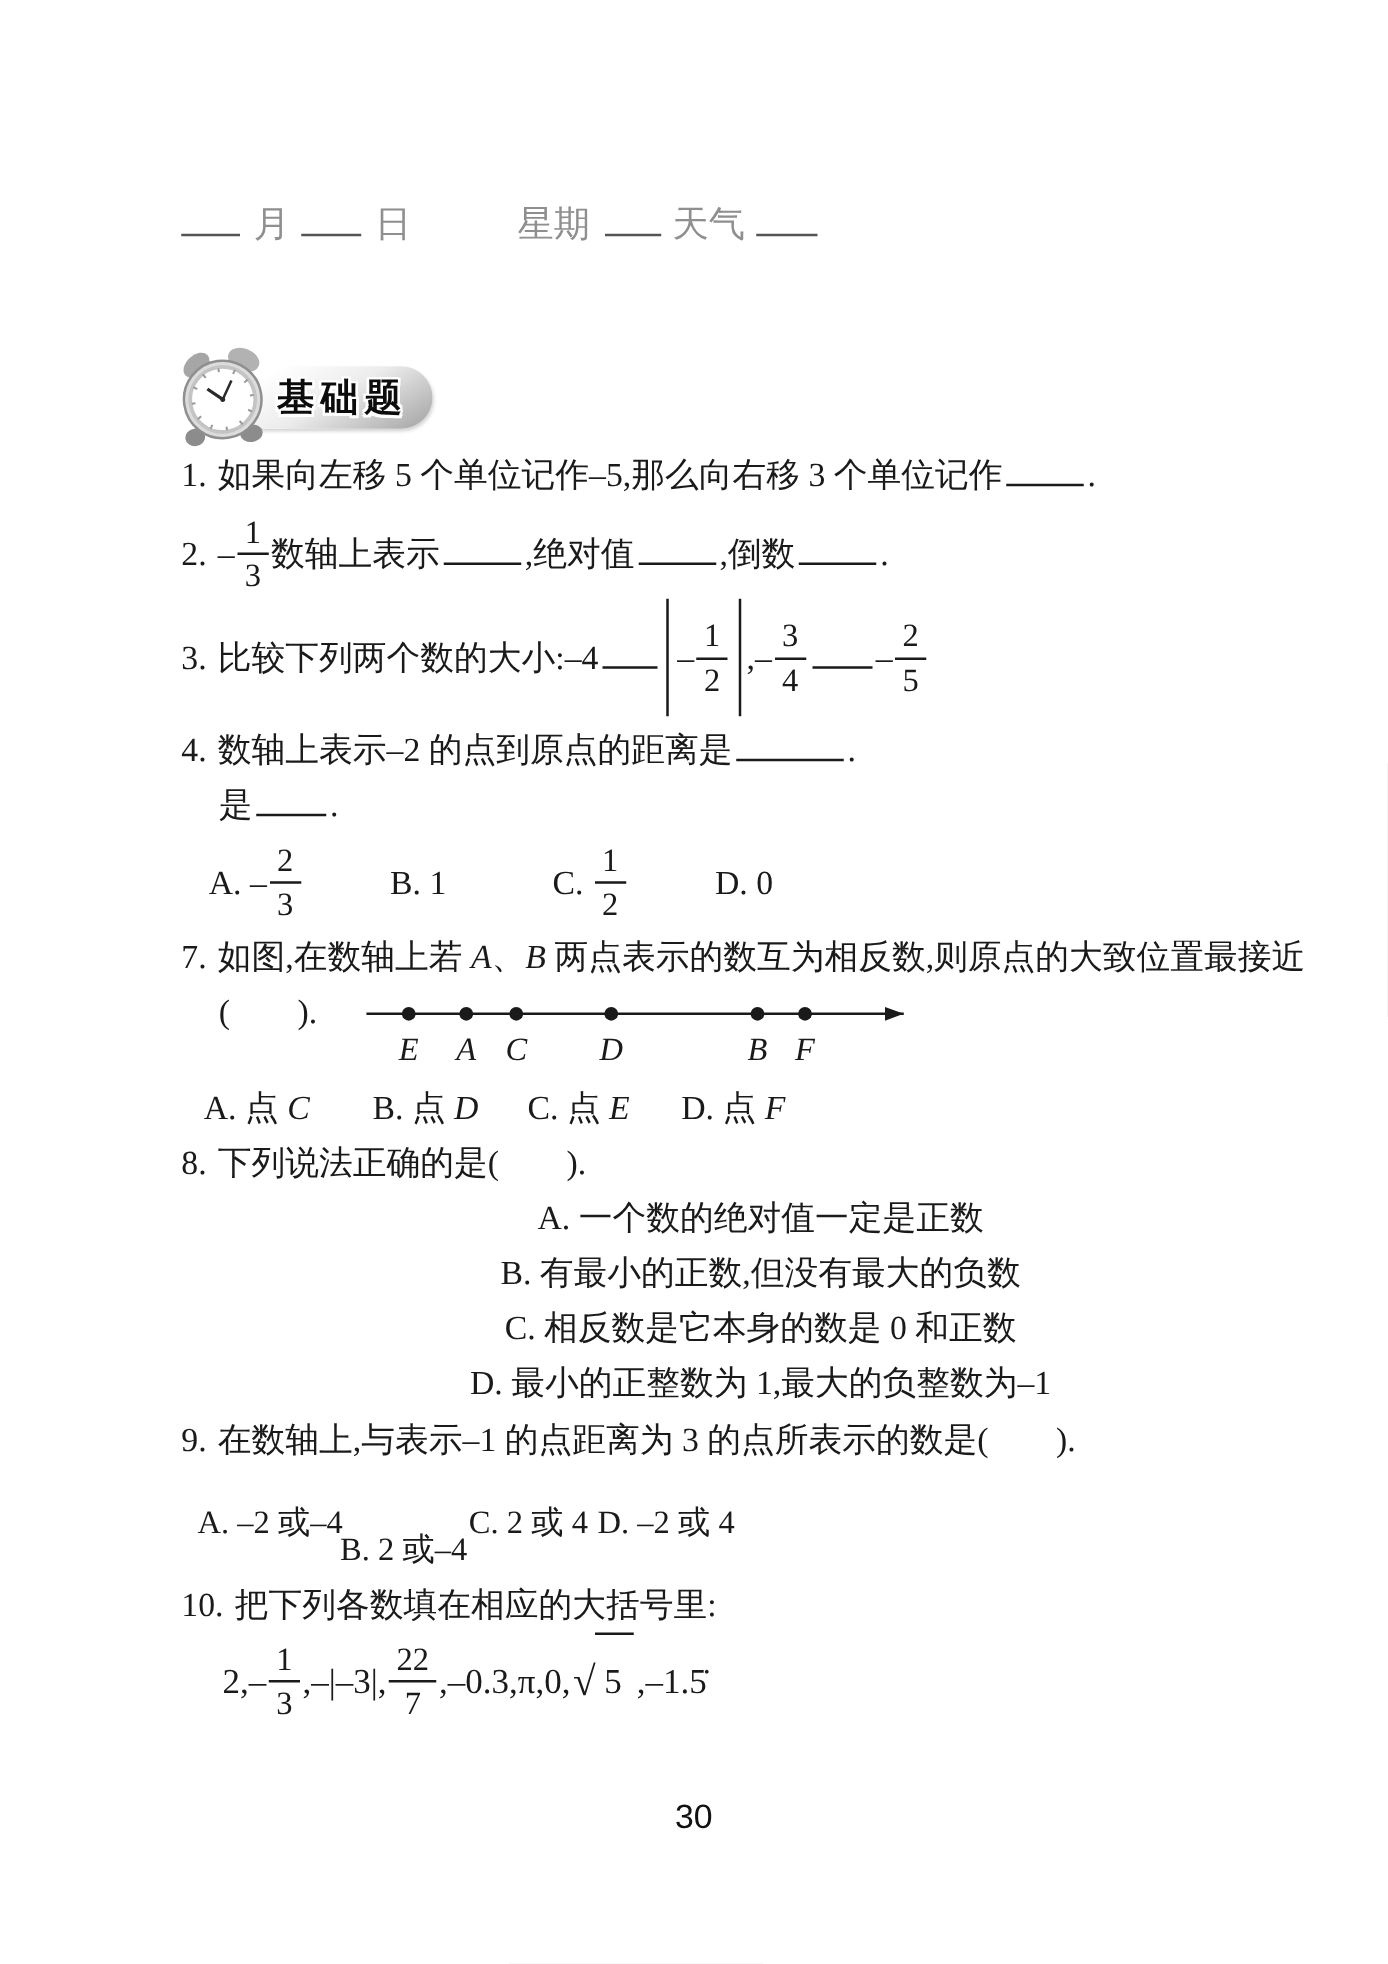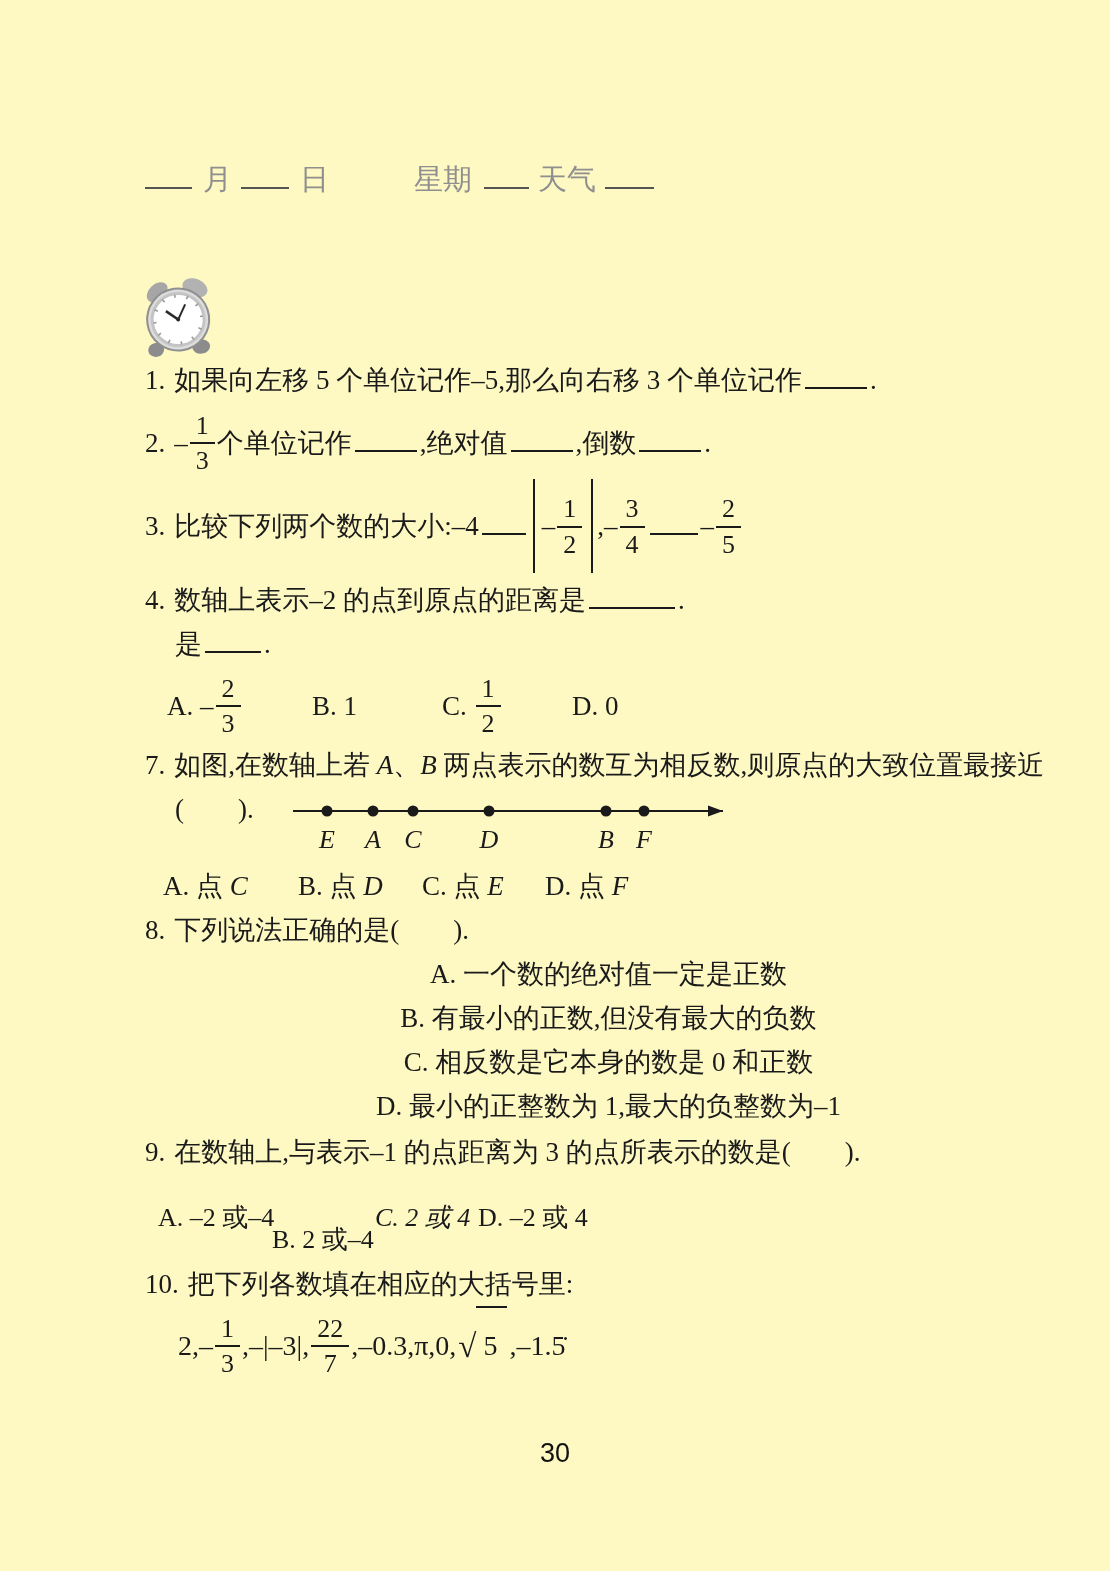--- a/index.html
+++ b/index.html
@@ -1,18 +1,18 @@
 <!DOCTYPE html>
 <html><head>
 <meta charset="utf-8">
 <style>
   html,body { margin:0; padding:0; background:#e9e9e9; }
   .sheet {
     position:relative; width:1110px; height:1571px; margin:0 auto;
-    background:#fef9c3; color:#1a1a1a; overflow:hidden;
+    background:#ffffff; color:#1a1a1a; overflow:hidden;
     font-family:"Liberation Serif","DejaVu Serif",serif;
   }
 
   
   .header { position:absolute; left:145px; top:158px; font-size:29px; color:#8f8f8f; white-space:nowrap; }
   .hblank { display:inline-block; border-bottom:2px solid #555; height:1.0em; vertical-align:baseline; }
   .hb1{width:47px;margin-right:11px;} .hb2{width:48px;margin-right:11px;margin-left:9px;}
   .hb3{width:45px;margin-right:9px;margin-left:12px;} .hb4{width:49px;margin-left:9px;}
   .hday{margin-right:85px;}
 
@@ -47,21 +47,21 @@
   .abs { display:inline-flex; align-items:center; vertical-align:middle; position:relative; top:-3px;
          border-left:2.5px solid #1a1a1a; border-right:2.5px solid #1a1a1a; padding:5px 7px; margin:0 4px; }
   .abs .frac{ top:0; }
   .it { font-style:italic; }
   .mt2{margin-top:2px;}
 
   .opts { line-height:74px; white-space:nowrap; }
   .opt { display:inline-block; vertical-align:middle; }
   .q6opts{ padding-left:22px; } .q6opts .o1{width:145px;} .q6opts .o2{width:130px;} .q6opts .o3{width:130px;}
   .q7opts{ padding-left:18px; line-height:44px; } .q7opts .o1{width:135px;} .q7opts .o2{width:124px;} .q7opts .o3{width:123px;}
-  .q9opts{ padding-left:13px; line-height:44px; font-size:26px; } .q9opts .o1{width:114px;} .q9opts .o2{width:103px;margin-top:44px;} .q9opts .o3{width:103px;font-style:italic;}
+  .q9opts{ padding-left:13px; line-height:44px; font-size:26px; } .q9opts .o1{width:114px;} .q9opts .o2{width:103px;margin-top:44px;} .q9opts .o3{width:103px;}
   .q8opt { line-height:44px; padding-left:17px; white-space:nowrap;text-align:center; }
 
   .nlrow { position:relative; height:74px; }
   .nlparen { position:absolute; left:30px; top:0; line-height:44px; }
   .numline { position:absolute; left:148px; top:8px; }
 
   .numbers { line-height:74px; white-space:nowrap; padding-left:33px; font-size:28px; }
   .sqrt { display:inline-block; white-space:nowrap; margin:0 2px; }
   .rad { font-size:33px; vertical-align:-2px; }
   .rv { display:inline-block; border-top:2px solid #1a1a1a; padding:1px 10px 0 7px; }
@@ -72,20 +72,23 @@
 </head>
 <body>
 
 <div class="sheet">
 
   <div class="header">
     <span class="hblank hb1"></span><span>月</span><span class="hblank hb2"></span><span class="hday">日</span><span>星期</span><span class="hblank hb3"></span><span>天气</span><span class="hblank hb4"></span>
   </div>
 
   <div class="badge">
+    <div class="pill">
+      <span class="pill-label">基础题</span>
+    </div>
     <svg class="clock" width="88" height="84" viewBox="0 0 88 84">
       <g transform="rotate(-8 44 44)">
         <ellipse cx="23" cy="15" rx="12" ry="8" transform="rotate(-35 23 15)" fill="#a6a6a6"></ellipse>
         <ellipse cx="61" cy="16" rx="13" ry="9" transform="rotate(30 61 16)" fill="#b2b2b2"></ellipse>
         <ellipse cx="14" cy="72" rx="8" ry="7" fill="#8c8c8c"></ellipse>
         <ellipse cx="59" cy="75" rx="9" ry="7" fill="#8c8c8c"></ellipse>
         <circle cx="40" cy="45" r="31" fill="#dcdcdc" stroke="#8f8f8f" stroke-width="2"></circle>
         <circle cx="40" cy="45" r="26" fill="#ffffff" stroke="#c4c4c4" stroke-width="3"></circle>
         <g stroke="#9a9a9a" stroke-width="1.6">
           <line x1="62" y1="45" x2="65" y2="45"></line>
@@ -108,21 +111,21 @@
     </svg>
   </div>
 
   <div class="content">
 
     <div class="q">
       <span class="qnum">1.</span><span>如果向左移 5 个单位记作–5,那么向右移 3 个单位记作</span><span class="blank w62"></span><span>.</span>
     </div>
 
     <div class="fracline mt2">
-      <span class="qnum">2.</span><span>–</span><span class="frac"><span class="fn">1</span><span class="fd">3</span></span><span>个单位记作</span><span class="blank w62"></span><span>,绝对值</span><span class="blank w62"></span><span>,倒数</span><span class="blank w62"></span><span>.</span>
+      <span class="qnum">2.</span><span>–</span><span class="frac"><span class="fn">1</span><span class="fd">3</span></span><span>数轴上表示</span><span class="blank w62"></span><span>,绝对值</span><span class="blank w62"></span><span>,倒数</span><span class="blank w62"></span><span>.</span>
     </div>
 
     <div class="fracline" style="line-height:84px;">
       <span class="qnum">3.</span><span>比较下列两个数的大小:–4</span><span class="blank w44"></span><span class="abs">
           <span>–</span>
           <span class="frac">
             <span class="fn">1</span>
             <span class="fd">2</span>
           </span>
         </span><span>,</span><span>–</span><span class="frac"><span class="fn">3</span><span class="fd">4</span></span><span class="blank w48"></span><span>–</span><span class="frac"><span class="fn">2</span><span class="fd">5</span></span>

